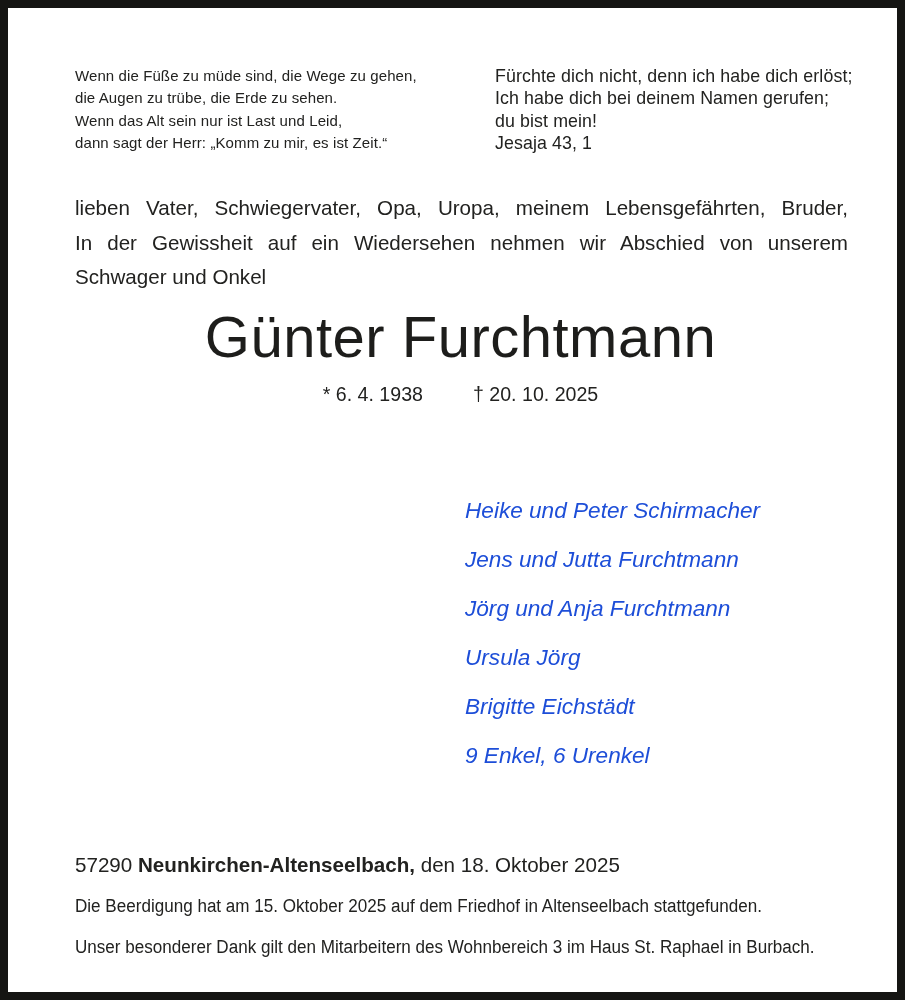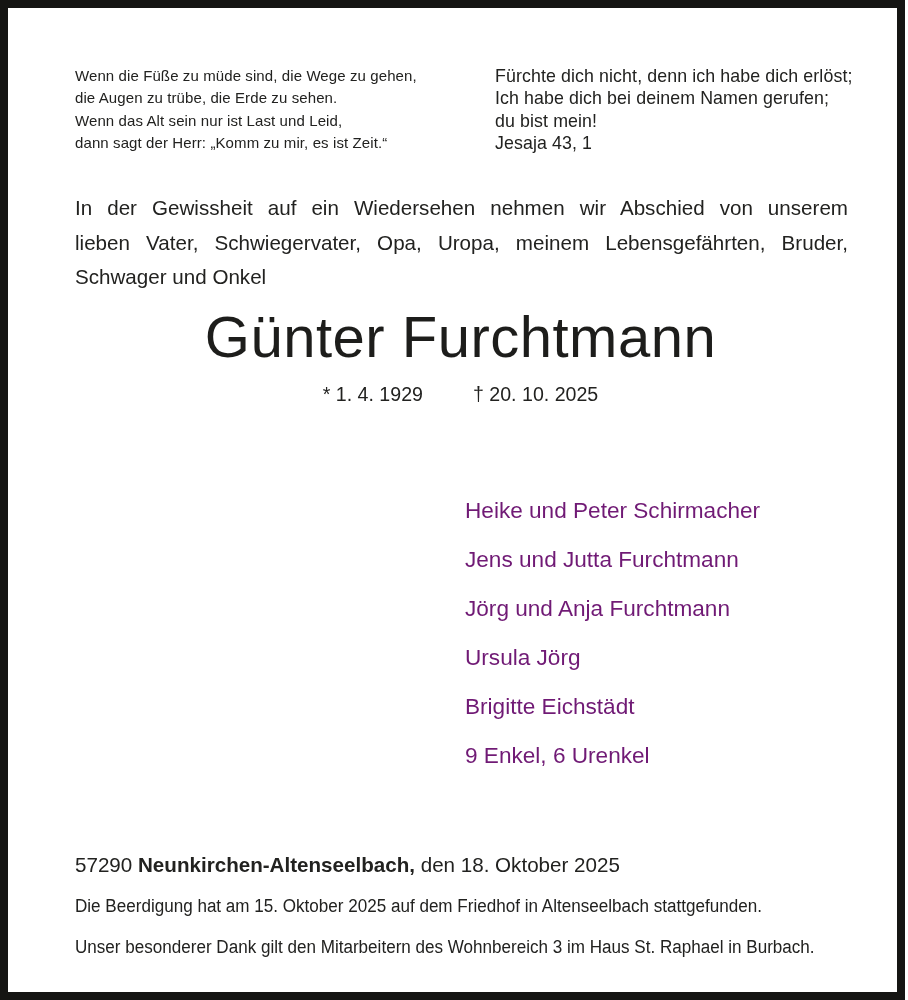--- a/index.html
+++ b/index.html
@@ -78,21 +78,22 @@
     line-height: 24px;
   }
   .dates span { white-space: nowrap; }
   
   .mourners {
     position: absolute;
     left: 457px;
     top: 478px;
     font-size: 22.6px;
     line-height: 49px;
-    color: #701a75;
+    color: #1d4ed8;
+    font-style: italic;
   }
   .mourners .mourner { white-space: nowrap; }
   
   .footer-city {
     position: absolute;
     left: 67px;
     top: 844px;
     font-size: 20.6px;
     line-height: 25px;
     white-space: nowrap;
@@ -124,29 +125,29 @@
   </div>
 
   <div class="scripture">
     <div class="line">Fürchte dich nicht, denn ich habe dich erlöst;</div>
     <div class="line">Ich habe dich bei deinem Namen gerufen;</div>
     <div class="line">du bist mein!</div>
     <div class="source">Jesaja 43, 1</div>
   </div>
 
   <div class="intro">
+    <div class="jline">lieben Vater, Schwiegervater, Opa, Uropa, meinem Lebensgefährten, Bruder,</div>
     <div class="jline">In der Gewissheit auf ein Wiedersehen nehmen wir Abschied von unserem</div>
-    <div class="jline">lieben Vater, Schwiegervater, Opa, Uropa, meinem Lebensgefährten, Bruder,</div>
     <div class="lastline">Schwager und Onkel</div>
   </div>
 
   <div class="name">Günter Furchtmann</div>
 
   <div class="dates">
-    <span>* 1. 4. 1929</span>
+    <span>* 6. 4. 1938</span>
     <span>† 20. 10. 2025</span>
   </div>
 
   <div class="mourners">
     <div class="mourner">Heike und Peter Schirmacher</div>
     <div class="mourner">Jens und Jutta Furchtmann</div>
     <div class="mourner">Jörg und Anja Furchtmann</div>
     <div class="mourner">Ursula Jörg</div>
     <div class="mourner">Brigitte Eichstädt</div>
     <div class="mourner">9 Enkel, 6 Urenkel</div>

